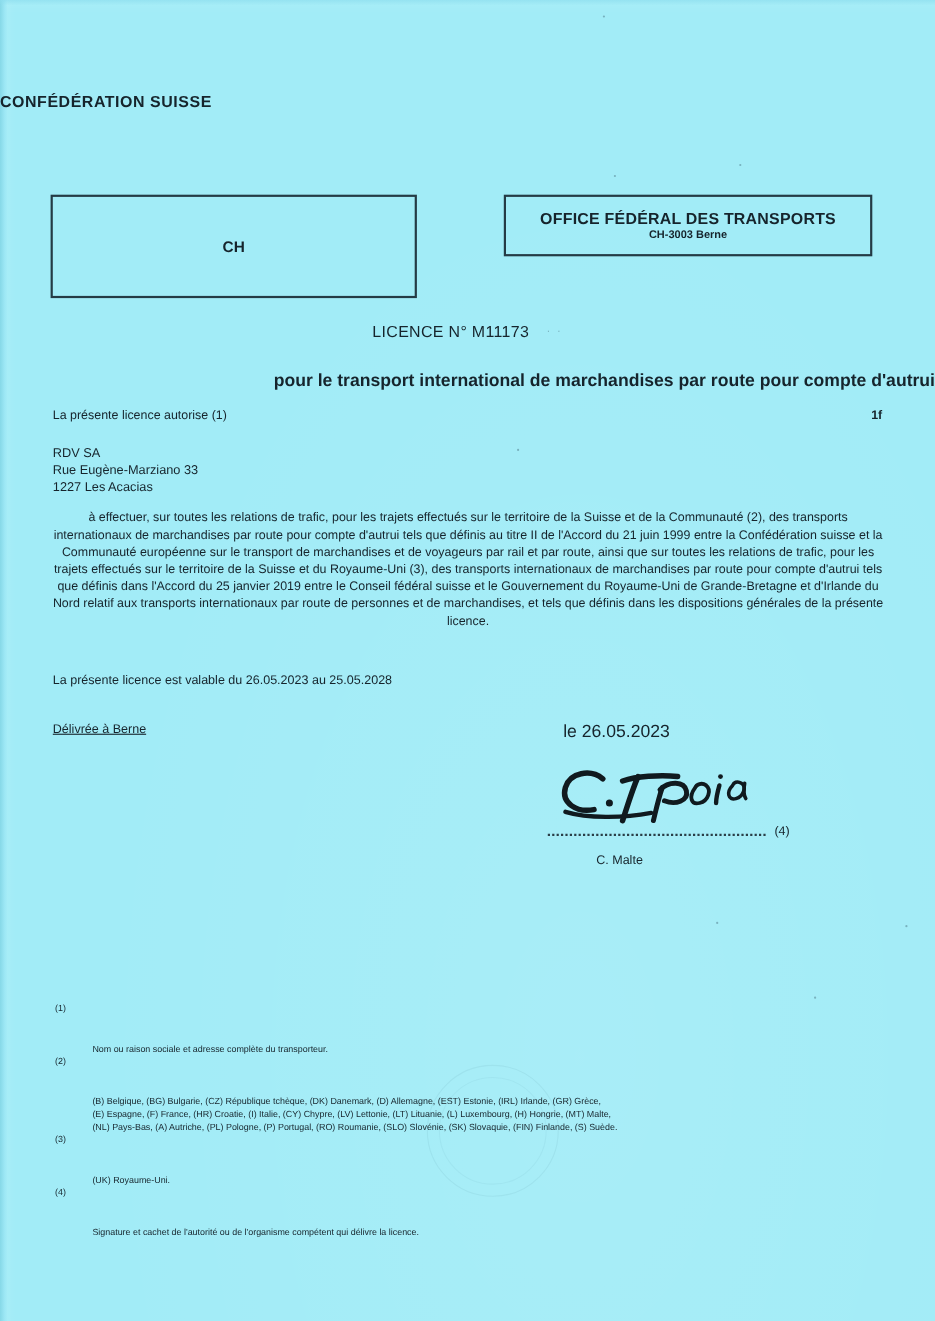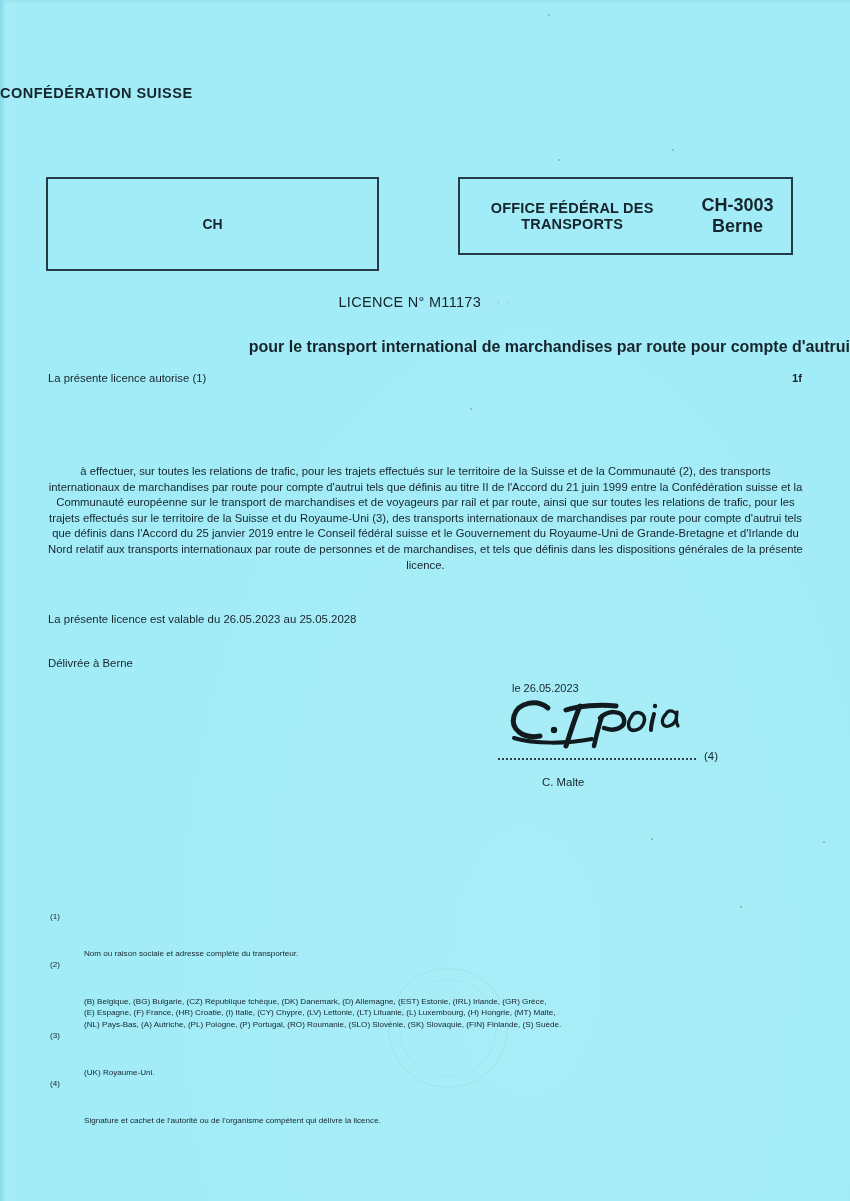--- a/index.html
+++ b/index.html
@@ -87,25 +87,26 @@
     top: 177px;
     width: 333px;
     height: 94px;
     font-size: 14px;
     font-weight: bold;
   }
   .box-office {
     left: 458px;
     top: 177px;
     width: 335px;
-    height: 78px;
+    height: 56px;
+    flex-direction: column;
     font-weight: bold;
   }
   .box-office .line1 { font-size: 14.5px; letter-spacing: .2px; }
-  .box-office .line2 { font-size: 18px; margin-top: 0; }
+  .box-office .line2 { font-size: 10px; margin-top: 0; }
 
   .licence-no {
     position: absolute;
     left: 0; right: 0;
     top: 294px;
     text-align: center;
     font-size: 14.5px;
     font-weight: normal;
     letter-spacing: .3px;
   }
@@ -165,27 +166,27 @@
     left: 48px;
     top: 613px;
     font-size: 11.4px;
   }
 
   .issued-place {
     position: absolute;
     left: 48px;
     top: 657px;
     font-size: 11.4px;
+    text-decoration: underline;
   }
   .issued-date {
     position: absolute;
     left: 512px;
     top: 657px;
-    font-size: 11px;
-    margin-top: 25px;
+    font-size: 16px;
   }
 
   
   .signature-wrap {
     position: absolute;
     left: 498px;
     top: 694px;
     width: 260px;
     height: 110px;
   }
@@ -281,20 +282,25 @@
   <div class="licence-no">
     <span>LICENCE N° M11173</span><span class="smudge">· ·</span>
   </div>
 
   <div class="subtitle">pour le transport international de marchandises par route pour compte d'autrui</div>
 
   <div class="authorises">La présente licence autorise (1)</div>
 
   <div class="form-code">1f</div>
 
+  <div class="holder">
+    <div>RDV SA</div>
+    <div>Rue Eugène-Marziano 33</div>
+    <div>1227 Les Acacias</div>
+  </div>
 
   <div class="para para-main">à effectuer, sur toutes les relations de trafic, pour les trajets effectués sur le territoire de la Suisse et de la Communauté (2), des transports internationaux de marchandises par route pour compte d'autrui tels que définis au titre II de l'Accord du 21 juin 1999 entre la Confédération suisse et la Communauté européenne sur le transport de marchandises et de voyageurs par rail et par route, ainsi que sur toutes les relations de trafic, pour les trajets effectués sur le territoire de la Suisse et du Royaume-Uni (3), des transports internationaux de marchandises par route pour compte d'autrui tels que définis dans l'Accord du 25 janvier 2019 entre le Conseil fédéral suisse et le Gouvernement du Royaume-Uni de Grande-Bretagne et d'Irlande du Nord relatif aux transports internationaux par route de personnes et de marchandises, et tels que définis dans les dispositions générales de la présente licence.</div>
 
   <div class="validity">La présente licence est valable du 26.05.2023 au 25.05.2028</div>
 
   <div class="issued-place">Délivrée à Berne</div>
 
   <div class="issued-date">le 26.05.2023</div>
 
   <div class="signature-wrap">

